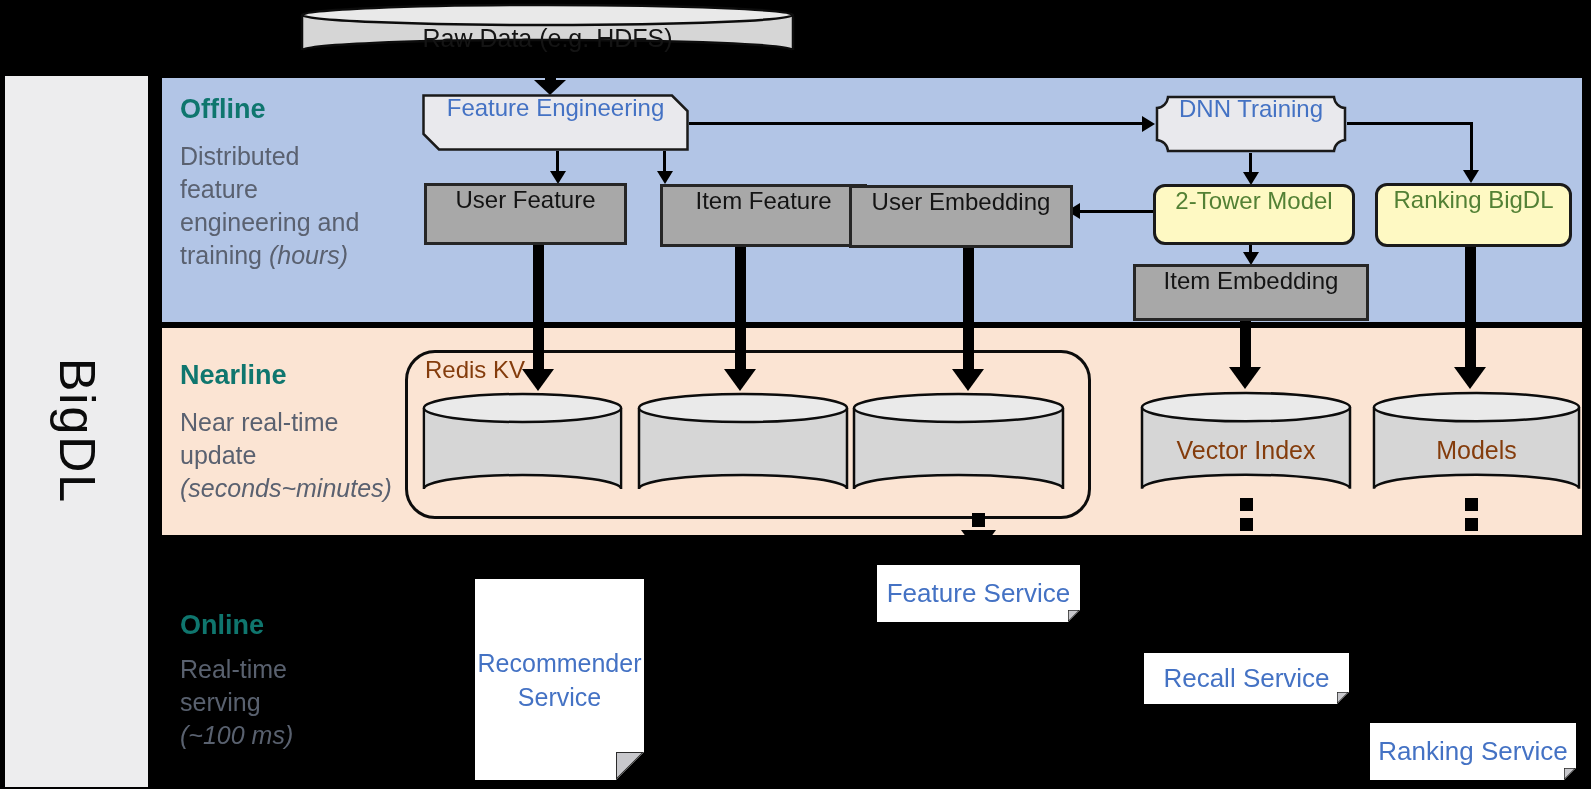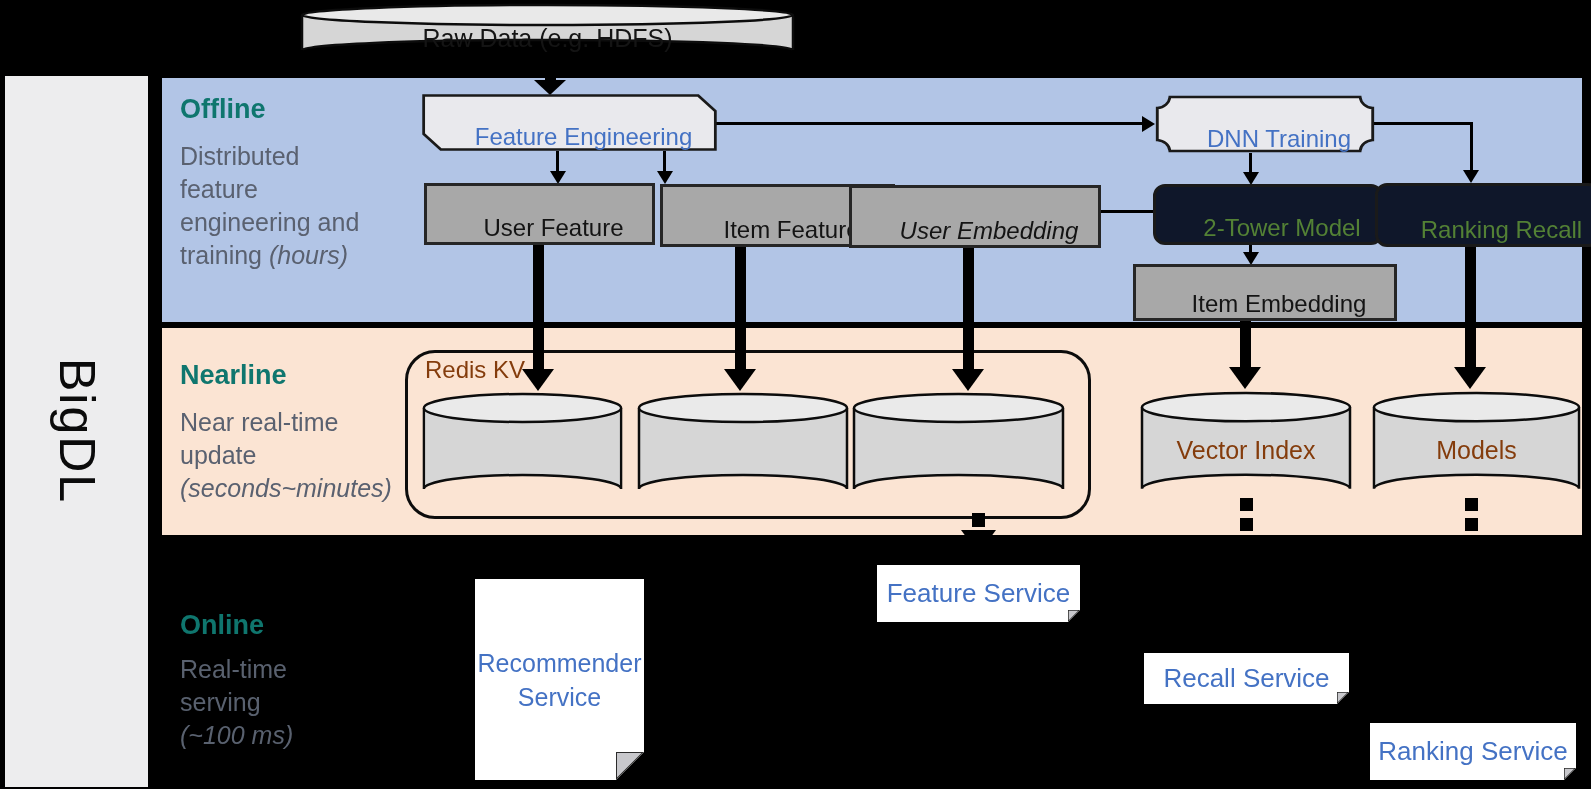--- a/index.html
+++ b/index.html
@@ -12,24 +12,24 @@
   .band.offline{top:78px;height:244px;background:#b2c5e6;}
   .band.nearline{top:328px;height:207px;background:#fbe4d3;}
   .lane-title{position:absolute;font-size:27px;font-weight:bold;color:#0f766e;}
   .lane-text{position:absolute;font-size:25px;line-height:33px;color:#5a6170;}
   .lane-text.on-black{color:#59616f;}
   
   .sidebar{position:absolute;left:5px;top:76px;width:143px;height:711px;background:#ededee;
     display:flex;align-items:center;justify-content:center;}
   .sidebar span{writing-mode:vertical-rl;font-size:50px;color:#0b0b0b;letter-spacing:2px;}
   
-  .node{position:absolute;display:flex;align-items:flex-end;justify-content:center;
-    font-size:24px;text-align:center;padding-left:28px;}
+  .node{position:absolute;display:flex;align-items:flex-start;justify-content:center;
+    font-size:24px;text-align:center;}
   .gray-node{background:#a8a8a8;border:3px solid #262626;color:#141414;}
-  .round-node{background:#0f172a;border:3px solid #1a1a1a;border-radius:12px;color:#538135;}
+  .round-node{background:#fef9c3;border:3px solid #1a1a1a;border-radius:12px;color:#538135;}
   .shape-node svg.shape{position:absolute;left:0;top:0;width:100%;height:100%;}
   .shape-node span{position:relative;z-index:1;}
   .blue-label{color:#4472c4;}
   
   .redis-box{position:absolute;left:405px;top:350px;width:680px;height:163px;
     border:3px solid #0c0c0c;border-radius:30px;}
   .store-label{color:#843c0c;}
   .redis-title{position:absolute;left:425px;top:356px;font-size:24px;}
   
   .cyl{position:absolute;}
@@ -195,36 +195,36 @@
     </svg>
     <span class="blue-label">Feature Engineering</span>
   </div>
 
   <div class="node gray-node z5" style="left:424px;top:183px;width:197px;height:56px;">
     <span>User Feature</span>
   </div>
   <div class="node gray-node z5" style="left:660px;top:184px;width:201px;height:57px;">
     <span>Item Feature</span>
   </div>
-  <div class="node gray-node z5" style="left:849px;top:185px;width:218px;height:57px;font-style:italic;">
+  <div class="node gray-node z5" style="left:849px;top:185px;width:218px;height:57px;">
     <span>User Embedding</span>
   </div>
 
   <div class="node shape-node z5" style="left:1155px;top:95px;width:192px;height:58px;border-radius:15px;">
     <svg class="shape" viewBox="0 0 192 58" preserveAspectRatio="none">
       <path d="M13 2 L179 2 A12 12 0 0 0 190 13 L190 45 A12 12 0 0 0 179 56 L13 56 A12 12 0 0 0 2 45 L2 13 A12 12 0 0 0 13 2 Z" fill="#e9e9ed" stroke="#1a1a1a" stroke-width="2.5"></path>
     </svg>
     <span class="blue-label">DNN Training</span>
   </div>
 
   <div class="node round-node z5" style="left:1153px;top:184px;width:196px;height:55px;">
     <span>2-Tower Model</span>
   </div>
   <div class="node round-node z5" style="left:1375px;top:183px;width:191px;height:58px;">
-    <span>Ranking Recall</span>
+    <span>Ranking BigDL</span>
   </div>
 
   <div class="node gray-node z5" style="left:1133px;top:264px;width:230px;height:51px;">
     <span>Item Embedding</span>
   </div>
 
   <div class="card big-fold z5" style="left:475px;top:579px;width:169px;height:201px;">
     <div class="doc-text">Recommender Service</div>
     <svg class="fold" width="28" height="28">
       <polygon points="0,0 28,0 0,28" fill="#c8c8cc" stroke="#2b2b2b" stroke-width="2"></polygon>

